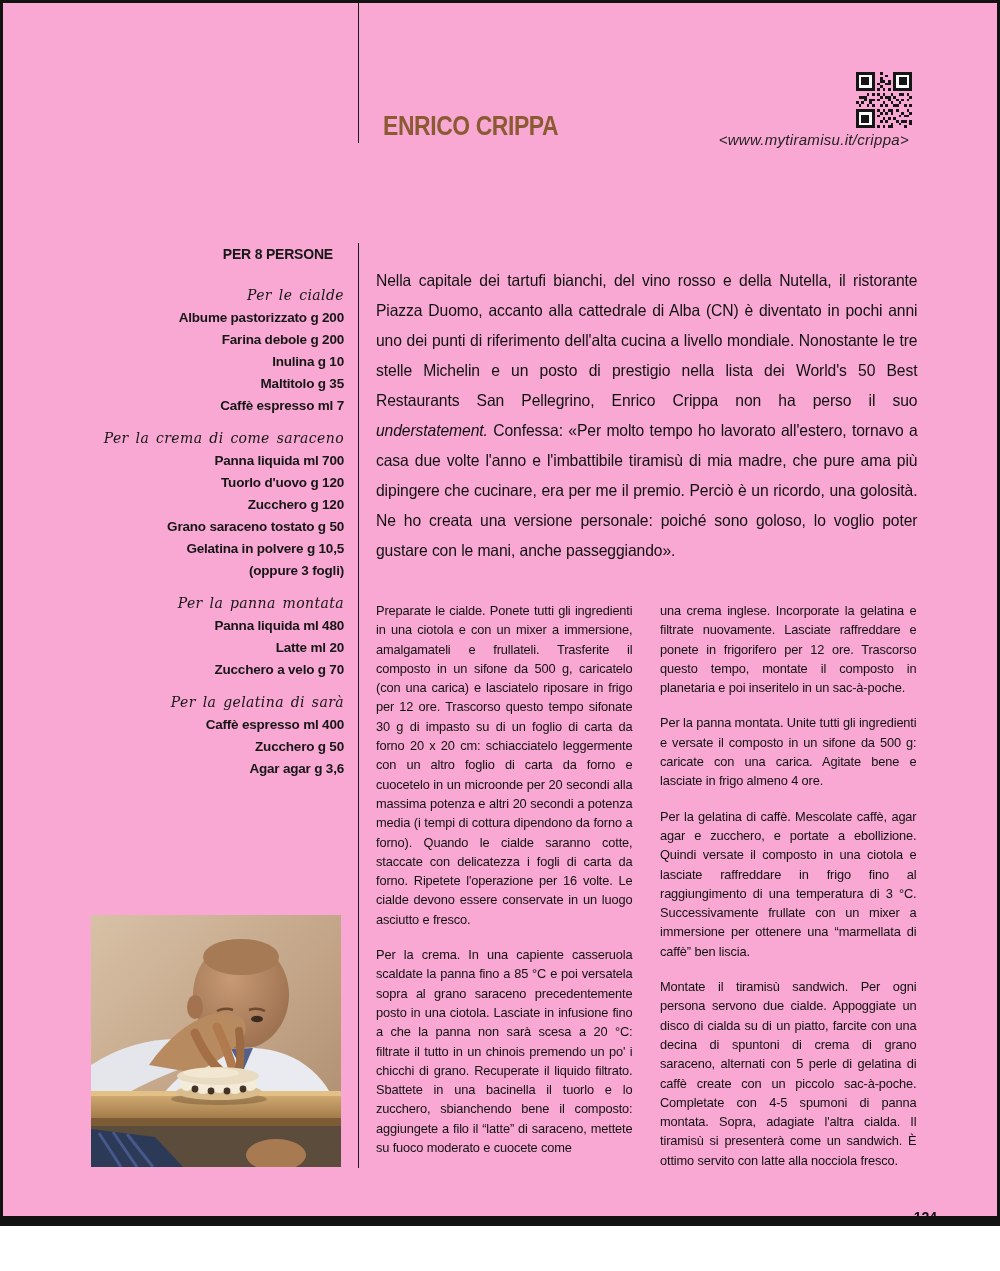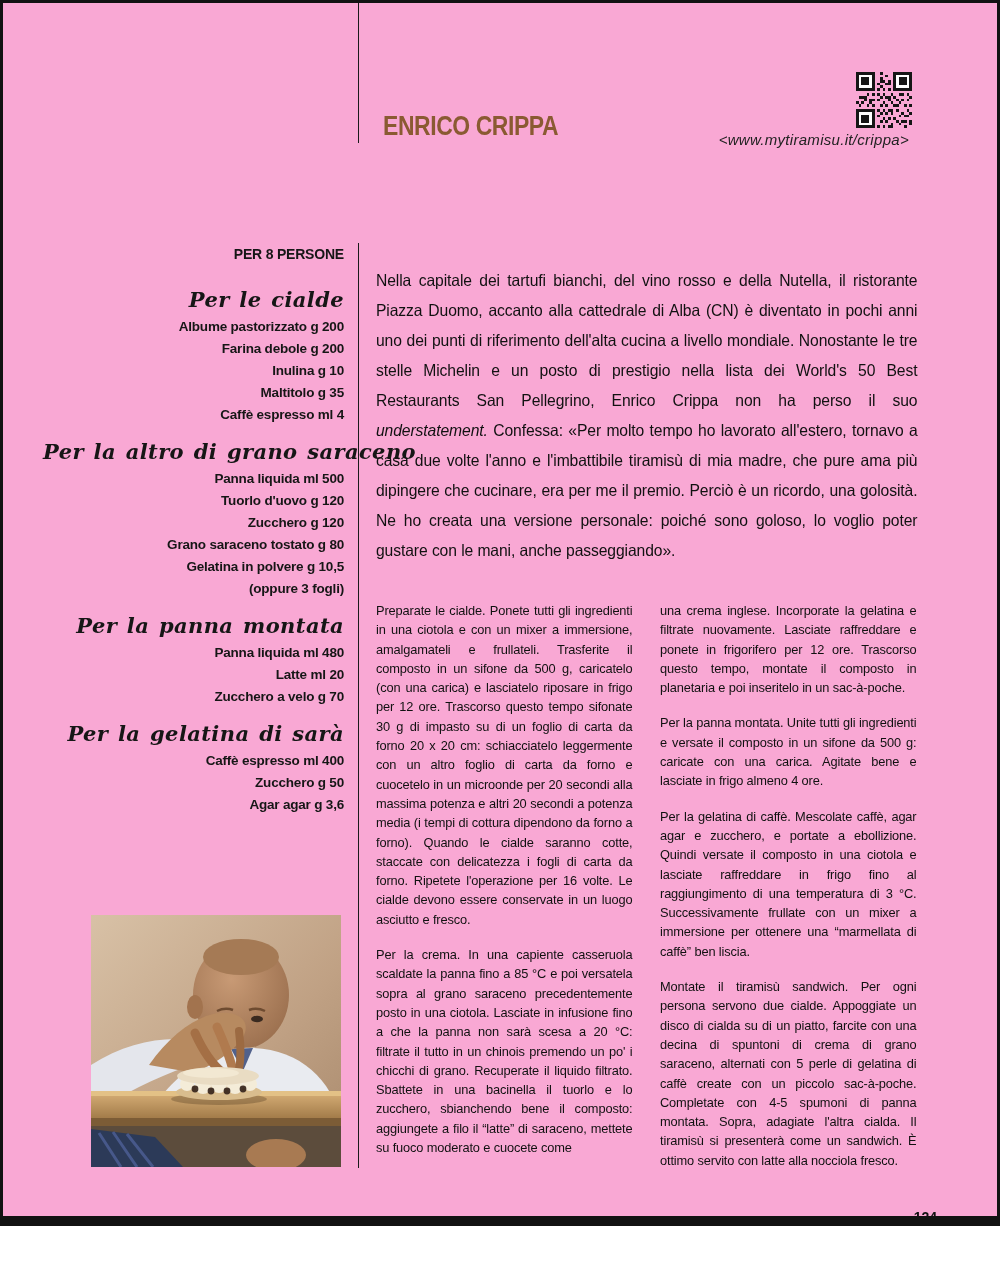--- a/index.html
+++ b/index.html
@@ -24,26 +24,26 @@
   }
   .recipe-title{
     position:absolute;left:85px;top:148px;
     font-family:"DejaVu Serif",serif;font-style:italic;font-weight:normal;
     font-size:57px;letter-spacing:-1px;color:#222;white-space:nowrap;
   }
 
   .ingredients{
     position:absolute;left:40px;top:243px;width:301px;text-align:right;
   }
-  .serving{font-size:14px;font-weight:bold;letter-spacing:-0.2px;margin:0 0 25px 0;}
+  .serving{font-size:14px;font-weight:bold;letter-spacing:-0.2px;margin:0 11px 25px 0;}
   .ing-section{margin-top:13px;}
   .ing-section:first-of-type{margin-top:0;}
   .ing-title{
-    font-family:"DejaVu Serif",serif;font-style:italic;font-weight:bold;
-    font-size:21px;letter-spacing:.4px;word-spacing:2px;margin:0 0 4px 0;white-space:nowrap;
+    font-family:"DejaVu Serif",serif;font-style:italic;font-weight:normal;
+    font-size:14px;letter-spacing:.4px;word-spacing:2px;margin:0 0 4px 0;white-space:nowrap;
   }
   .ing-item{font-size:13.5px;font-weight:bold;line-height:22px;letter-spacing:-0.2px;}
 
   .intro{
     position:absolute;left:373px;top:245px;width:570px;
     transform:scaleX(.95);transform-origin:left top;
     font-size:16.5px;line-height:30px;text-align:justify;letter-spacing:-0.1px;color:#111;
   }
   .intro .it{font-style:italic;}
 
@@ -167,29 +167,29 @@
 
   <div class="ingredients">
     <div class="serving">PER 8 PERSONE</div>
 
     <div class="ing-section">
       <div class="ing-title">Per le cialde</div>
       <div class="ing-item">Albume pastorizzato g 200</div>
       <div class="ing-item">Farina debole g 200</div>
       <div class="ing-item">Inulina g 10</div>
       <div class="ing-item">Maltitolo g 35</div>
-      <div class="ing-item">Caffè espresso ml 4</div>
-    </div>
-
-    <div class="ing-section">
-      <div class="ing-title">Per la altro di grano saraceno</div>
-      <div class="ing-item">Panna liquida ml 500</div>
+      <div class="ing-item">Caffè espresso ml 7</div>
+    </div>
+
+    <div class="ing-section">
+      <div class="ing-title">Per la crema di come saraceno</div>
+      <div class="ing-item">Panna liquida ml 700</div>
       <div class="ing-item">Tuorlo d'uovo g 120</div>
       <div class="ing-item">Zucchero g 120</div>
-      <div class="ing-item">Grano saraceno tostato g 80</div>
+      <div class="ing-item">Grano saraceno tostato g 50</div>
       <div class="ing-item">Gelatina in polvere g 10,5</div>
       <div class="ing-item">(oppure 3 fogli)</div>
     </div>
 
     <div class="ing-section">
       <div class="ing-title">Per la panna montata</div>
       <div class="ing-item">Panna liquida ml 480</div>
       <div class="ing-item">Latte ml 20</div>
       <div class="ing-item">Zucchero a velo g 70</div>
     </div>

